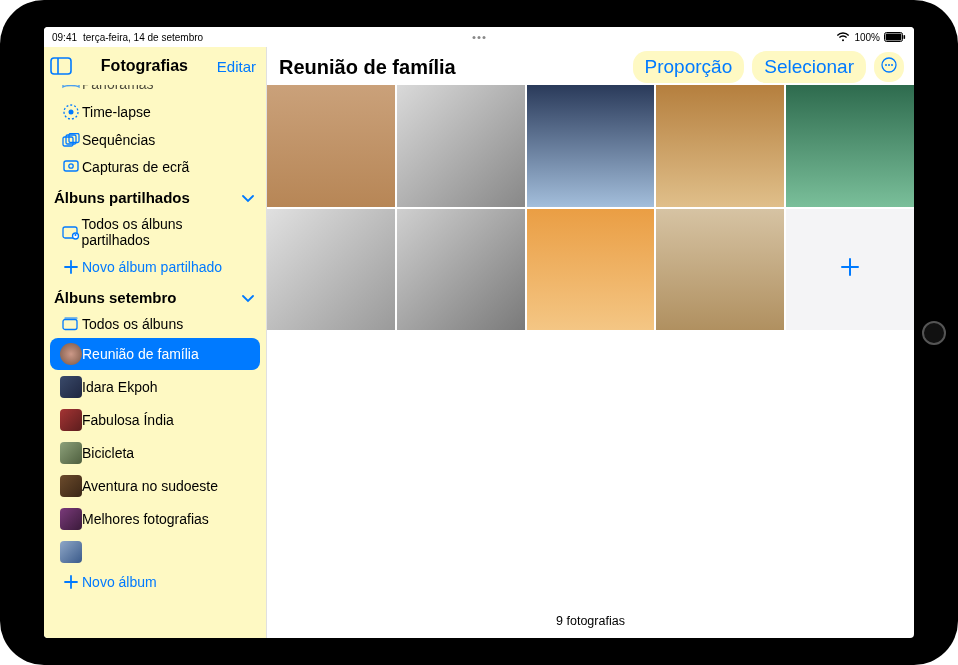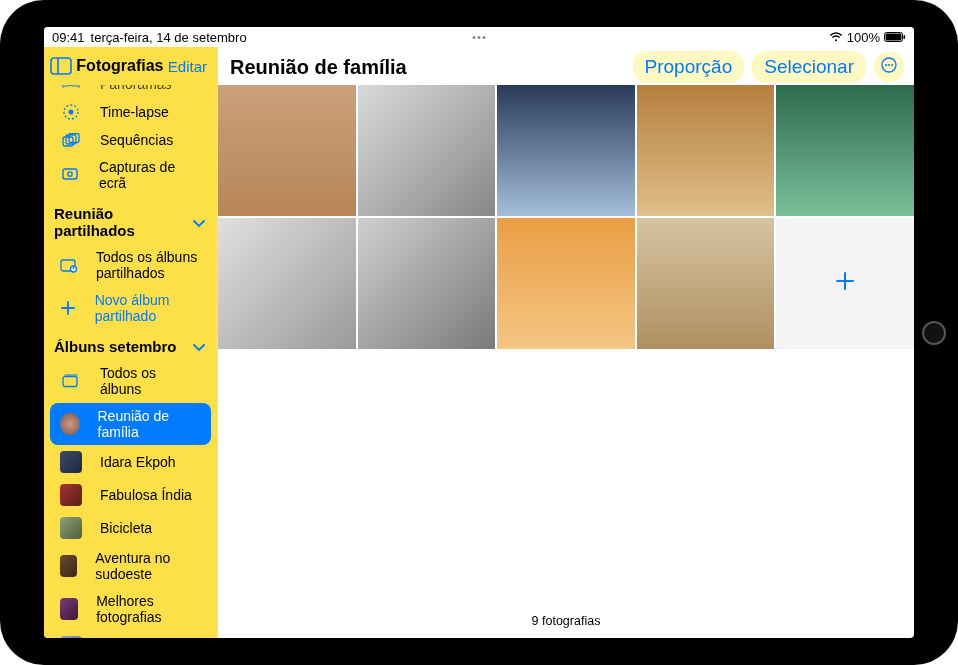--- a/index.html
+++ b/index.html
@@ -36,21 +36,21 @@
     height: 100%;
     background: #fff;
     border-radius: 4px;
     overflow: hidden;
     display: flex;
     flex-direction: column;
   }
   
   .status-bar {
     height: 20px;
-    font-size: 13px;
+    font-size: 10px;
     display: flex;
     align-items: center;
     justify-content: space-between;
     padding: 0 8px;
     color: #000;
     background: #fff;
   }
   .status-left { display: flex; align-items: center; gap: 6px; font-weight: 500; }
   .status-left .date { font-weight: 400; }
   .status-center {
@@ -66,25 +66,25 @@
   .status-right { display: flex; align-items: center; gap: 4px; font-weight: 400; }
   .wifi-icon, .battery-icon { display: inline-flex; }
   
   .app {
     flex: 1;
     display: flex;
     min-height: 0;
   }
   
   .sidebar {
-    width: 174px;
+    width: 223px;
     border-right: 1px solid #e0e0e0;
     display: flex;
     flex-direction: column;
-    background: #fde047;
+    background: #fef9c3;
     overflow: hidden;
   }
   .sidebar-header {
     display: flex;
     align-items: center;
     padding: 6px 10px 6px 6px;
     height: 38px;
   }
   .sidebar-toggle {
     color: #007aff;
@@ -105,21 +105,21 @@
     cursor: pointer;
   }
   .sidebar-list {
     flex: 1;
     overflow-y: auto;
     padding-bottom: 4px;
   }
   .sb-item {
     display: flex;
     align-items: center;
-    gap: 18px;
+    gap: 0;
     padding: 5px 10px 5px 10px;
     font-size: 14px;
     color: #000;
     cursor: pointer;
     border-radius: 8px;
     margin: 1px 6px;
   }
   .sb-item.cut-top {
     margin-top: -14px;
     opacity: 0.7;
@@ -316,21 +316,21 @@
             <span class="icon">
               <svg width="18" height="16" viewBox="0 0 18 16">
                   <rect x="2" y="2" width="14" height="10" rx="2" fill="none" stroke="#007aff" stroke-width="1.4"></rect>
                   <circle cx="9" cy="7" r="2.2" fill="none" stroke="#007aff" stroke-width="1.3"></circle>
                 </svg>
             </span>
             <span>Capturas de ecrã</span>
           </div>
 
           <div class="sb-section">
-            <span>Reunião partilhados</span>
+            <span>Álbuns partilhados</span>
             <span class="chev">
               <svg width="12" height="8" viewBox="0 0 12 8">
                   <path d="M1 1l5 5 5-5" fill="none" stroke="#007aff" stroke-width="1.8" stroke-linecap="round"></path>
                 </svg>
             </span>
           </div>
           <div class="sb-item">
             <span class="icon">
               <svg width="18" height="16" viewBox="0 0 18 16">
                   <rect x="1" y="3" width="14" height="11" rx="2" fill="none" stroke="#007aff" stroke-width="1.3"></rect>

